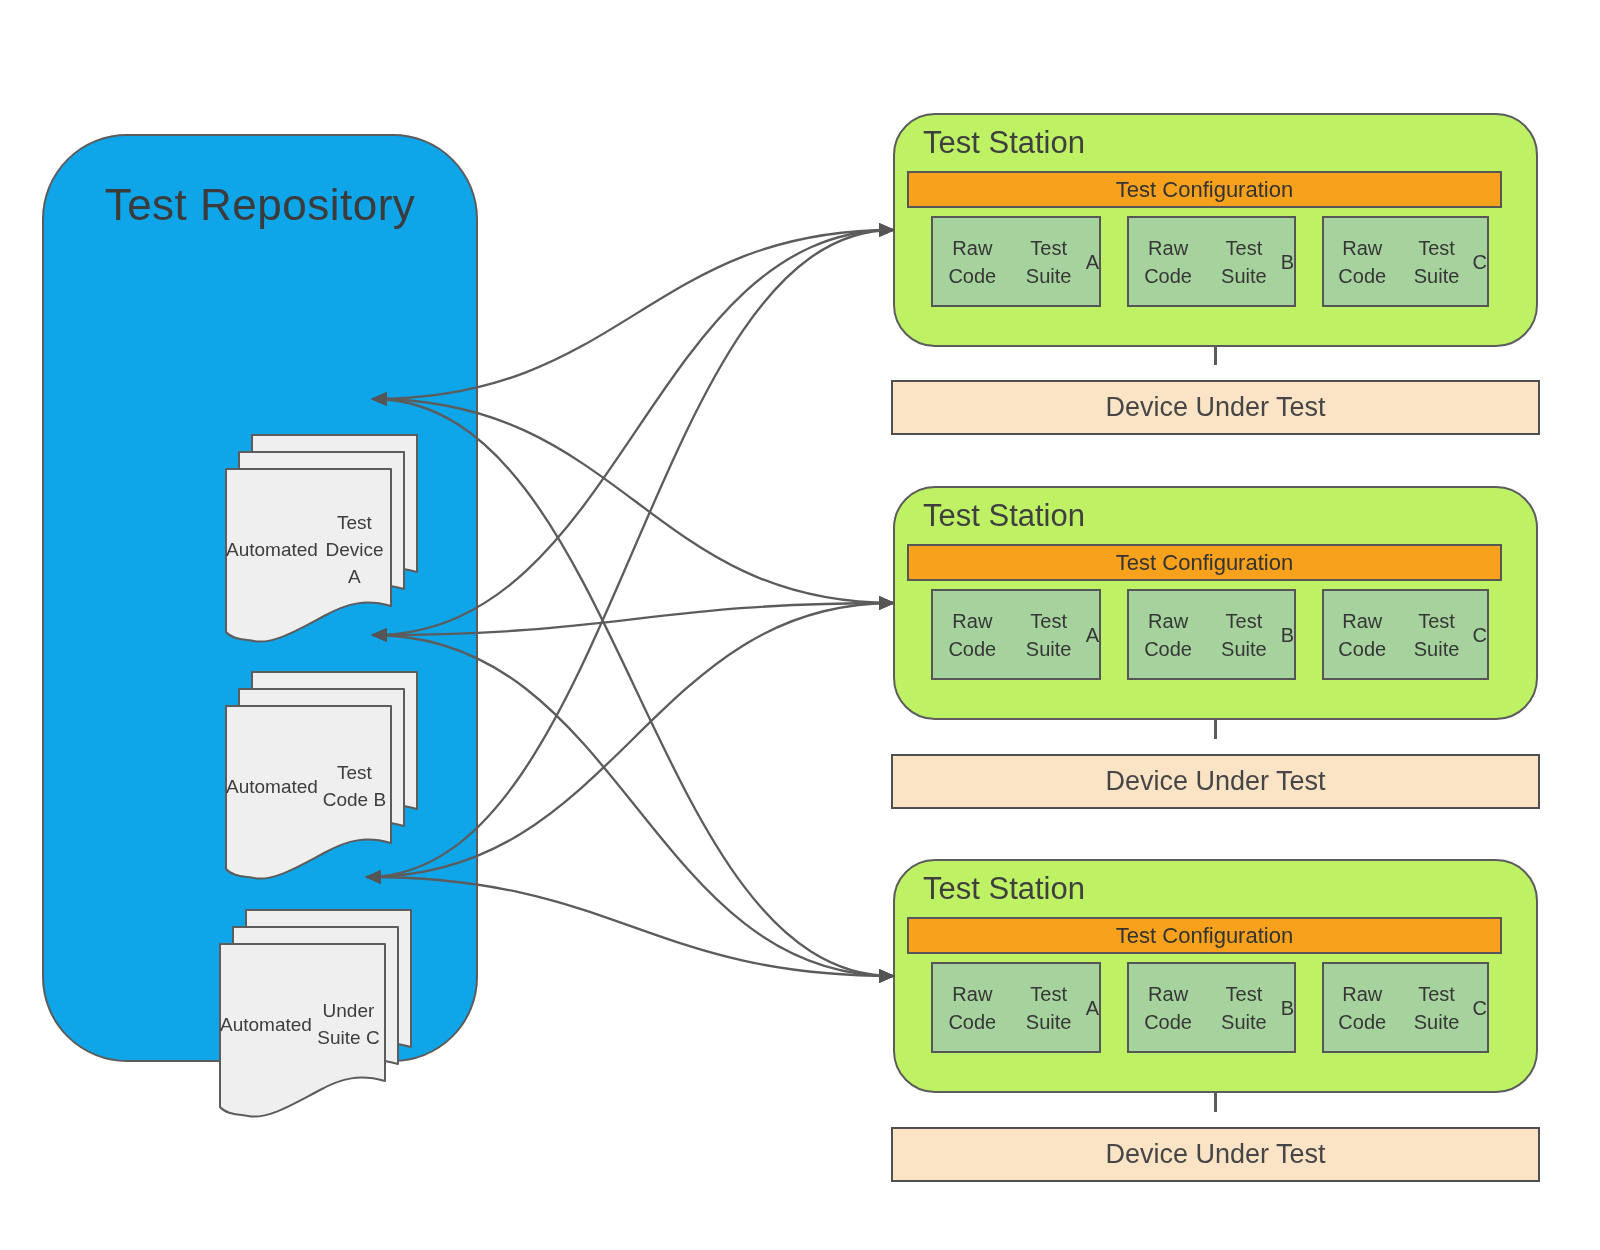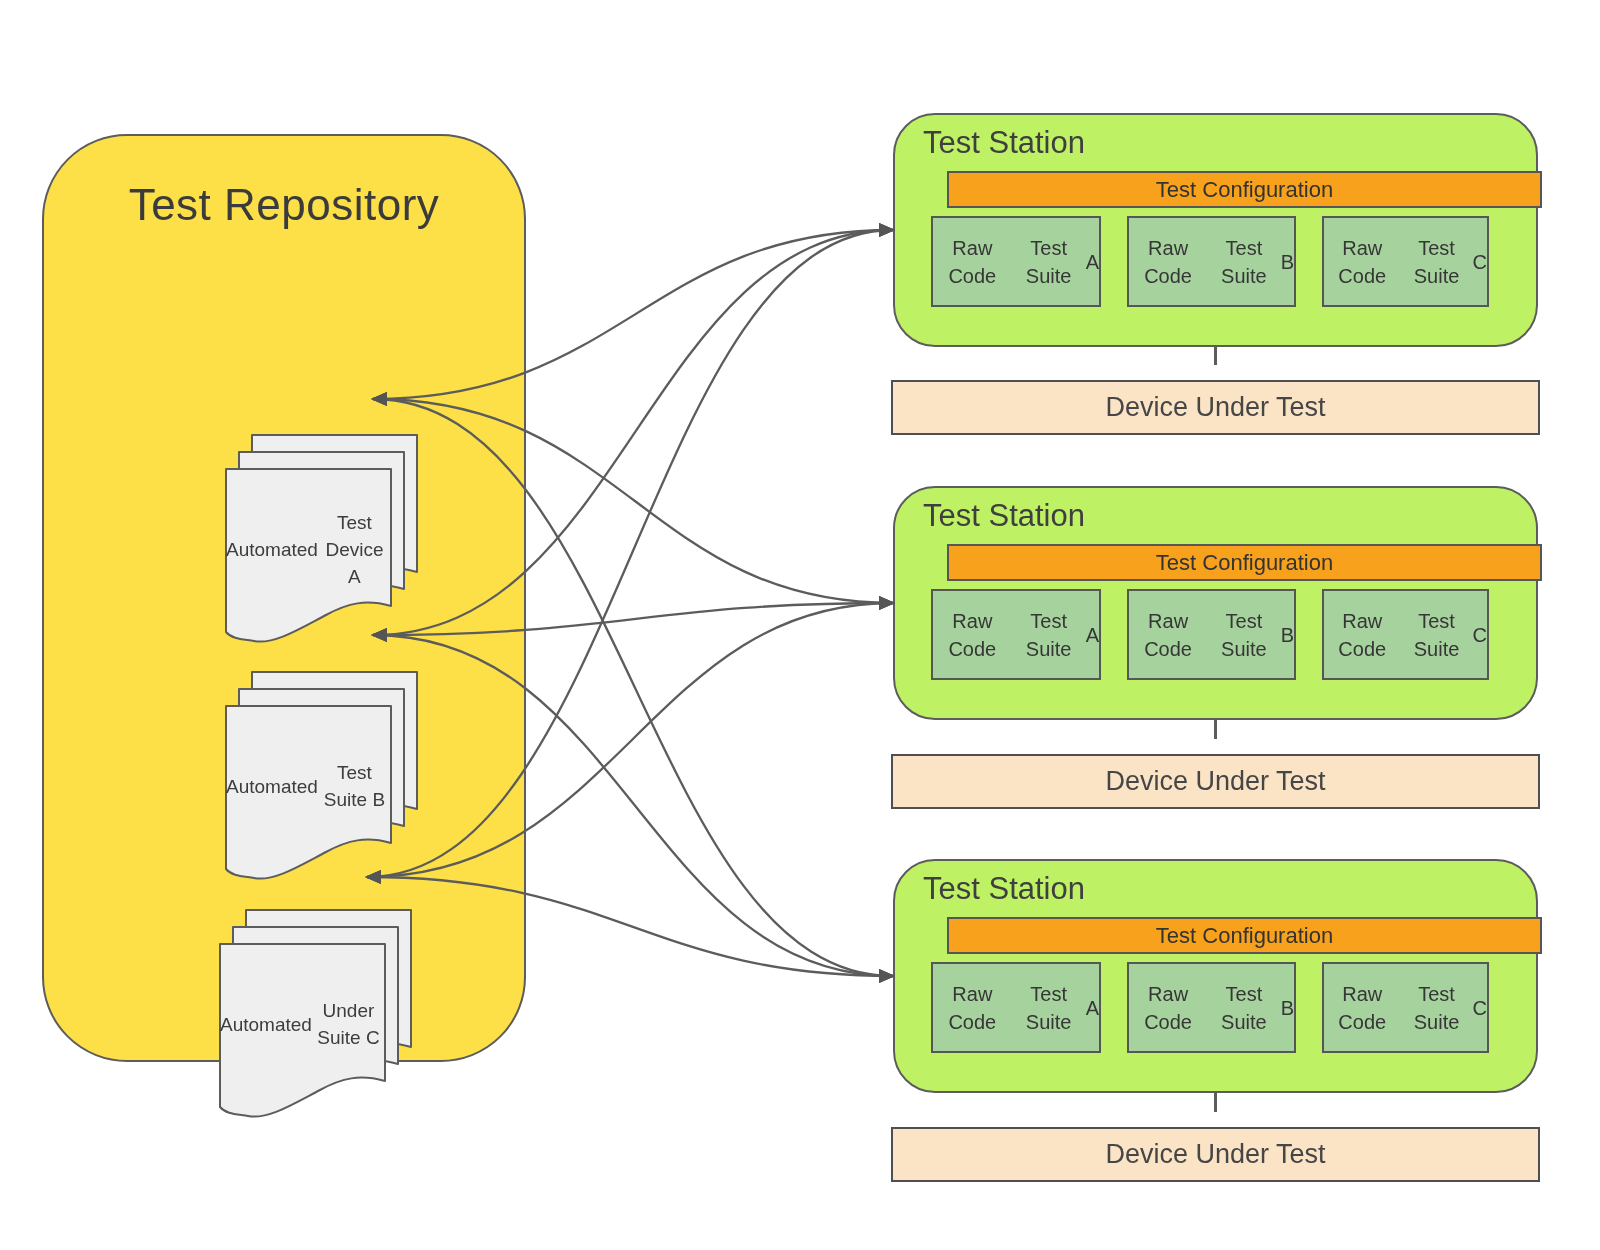--- a/index.html
+++ b/index.html
@@ -8,22 +8,22 @@
     --device-peach:#FBE3C6;
     --document-gray:#EFEFEF;
     --line-gray:#5C5C5C;
   }
   html,body{margin:0;padding:0;background:#ffffff;}
   body{font-family:"Liberation Sans","DejaVu Sans",sans-serif;color:#3C3C3C;}
   .canvas{position:relative;width:1600px;height:1250px;background:#ffffff;overflow:hidden;}
 
   
   .repo{
-    position:absolute;left:42px;top:134px;width:484px;height:928px;
-    border:2.5px solid var(--line-gray);border-radius:85px;background:#fde047;
+    position:absolute;left:42px;top:134px;width:436px;height:928px;
+    border:2.5px solid var(--line-gray);border-radius:85px;background:#0ea5e9;
     box-sizing:border-box;
   }
   .repo-title{
     position:absolute;left:0;right:0;top:44px;text-align:center;
     font-size:44px;font-weight:300;letter-spacing:0.5px;color:#3B3B3B;
   }
   .stack{position:absolute;width:192px;height:207px;}
   .stack-a{left:182px;top:299px;}
   .stack-b{left:182px;top:536px;}
   .stack-c{left:176px;top:774px;}
@@ -44,21 +44,21 @@
   .station-1{top:113px;}
   .station-2{top:486px;}
   .station-3{top:859px;}
   .station-title{
     position:absolute;left:28px;top:10px;font-size:31px;font-weight:300;color:#3F3F3F;
   }
   .config-bar{
     position:absolute;left:12px;top:56px;width:595px;height:37px;
     background:var(--config-orange);border:2.5px solid #565656;box-sizing:border-box;
     display:flex;align-items:center;justify-content:center;
-    font-size:22px;color:#333333;margin-left:40px;
+    font-size:22px;color:#333333;
   }
   .green-box{
     position:absolute;top:101px;height:91px;
     background:var(--suite-green);border:2.5px solid #565656;box-sizing:border-box;
     display:flex;align-items:center;justify-content:center;
     font-size:20px;line-height:28px;text-align:center;color:#363636;
   }
   .green-1{left:36px;width:170px;}
   .green-2{left:232px;width:169px;}
   .green-3{left:427px;width:167px;}
@@ -105,21 +105,21 @@
     </div>
 
     <div class="stack stack-b">
       <svg width="192" height="207" viewBox="0 0 192 207">
         <path class="page" transform="translate(26,0)" d="M0 0 H165 V137 C140 130 122 134 100 146 C75 159 48 176 28 172 C16 170 6 170 0 163 Z"></path>
         <path class="page" transform="translate(13,17)" d="M0 0 H165 V137 C140 130 122 134 100 146 C75 159 48 176 28 172 C16 170 6 170 0 163 Z"></path>
         <path class="page" transform="translate(0,34)" d="M0 0 H165 V137 C140 130 122 134 100 146 C75 159 48 176 28 172 C16 170 6 170 0 163 Z"></path>
       </svg>
       <div class="stack-label">
         <span>Automated</span>
-        <span>Test Suite B</span>
+        <span>Test Code B</span>
       </div>
     </div>
 
     <div class="stack stack-c">
       <svg width="192" height="207" viewBox="0 0 192 207">
         <path class="page" transform="translate(26,0)" d="M0 0 H165 V137 C140 130 122 134 100 146 C75 159 48 176 28 172 C16 170 6 170 0 163 Z"></path>
         <path class="page" transform="translate(13,17)" d="M0 0 H165 V137 C140 130 122 134 100 146 C75 159 48 176 28 172 C16 170 6 170 0 163 Z"></path>
         <path class="page" transform="translate(0,34)" d="M0 0 H165 V137 C140 130 122 134 100 146 C75 159 48 176 28 172 C16 170 6 170 0 163 Z"></path>
       </svg>
       <div class="stack-label">

